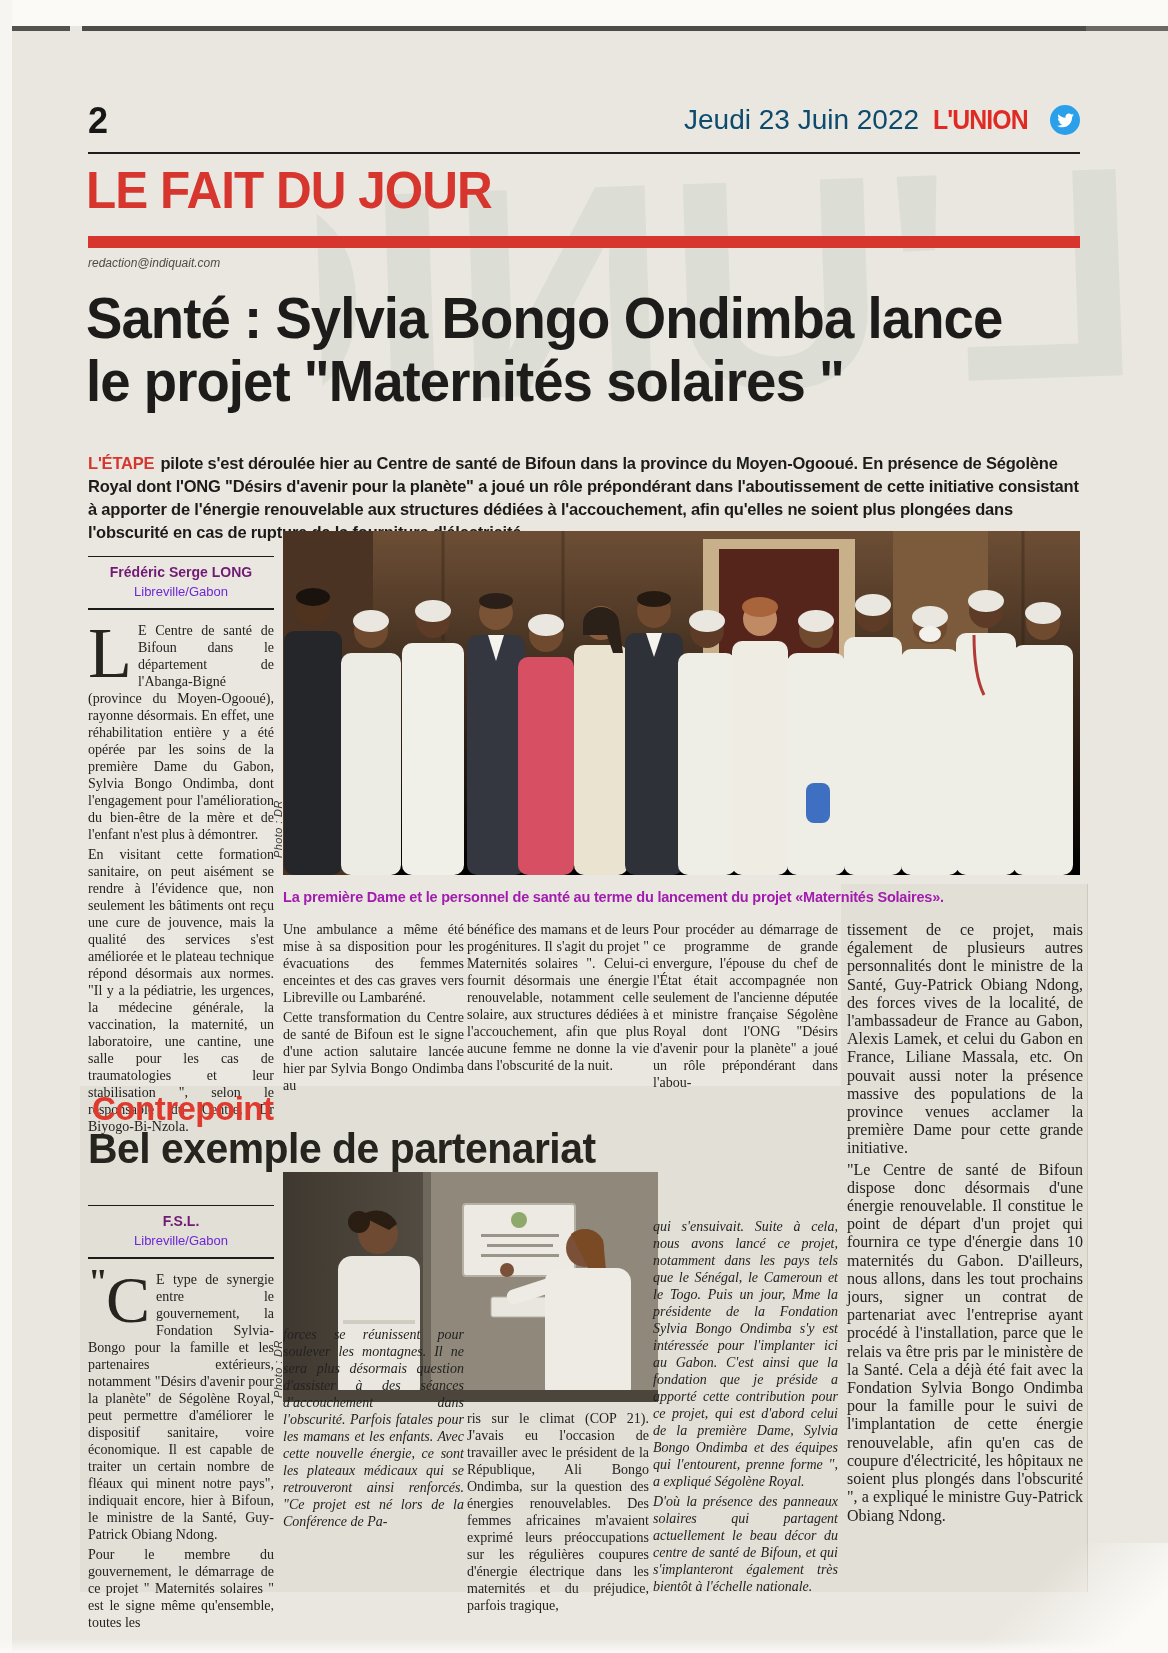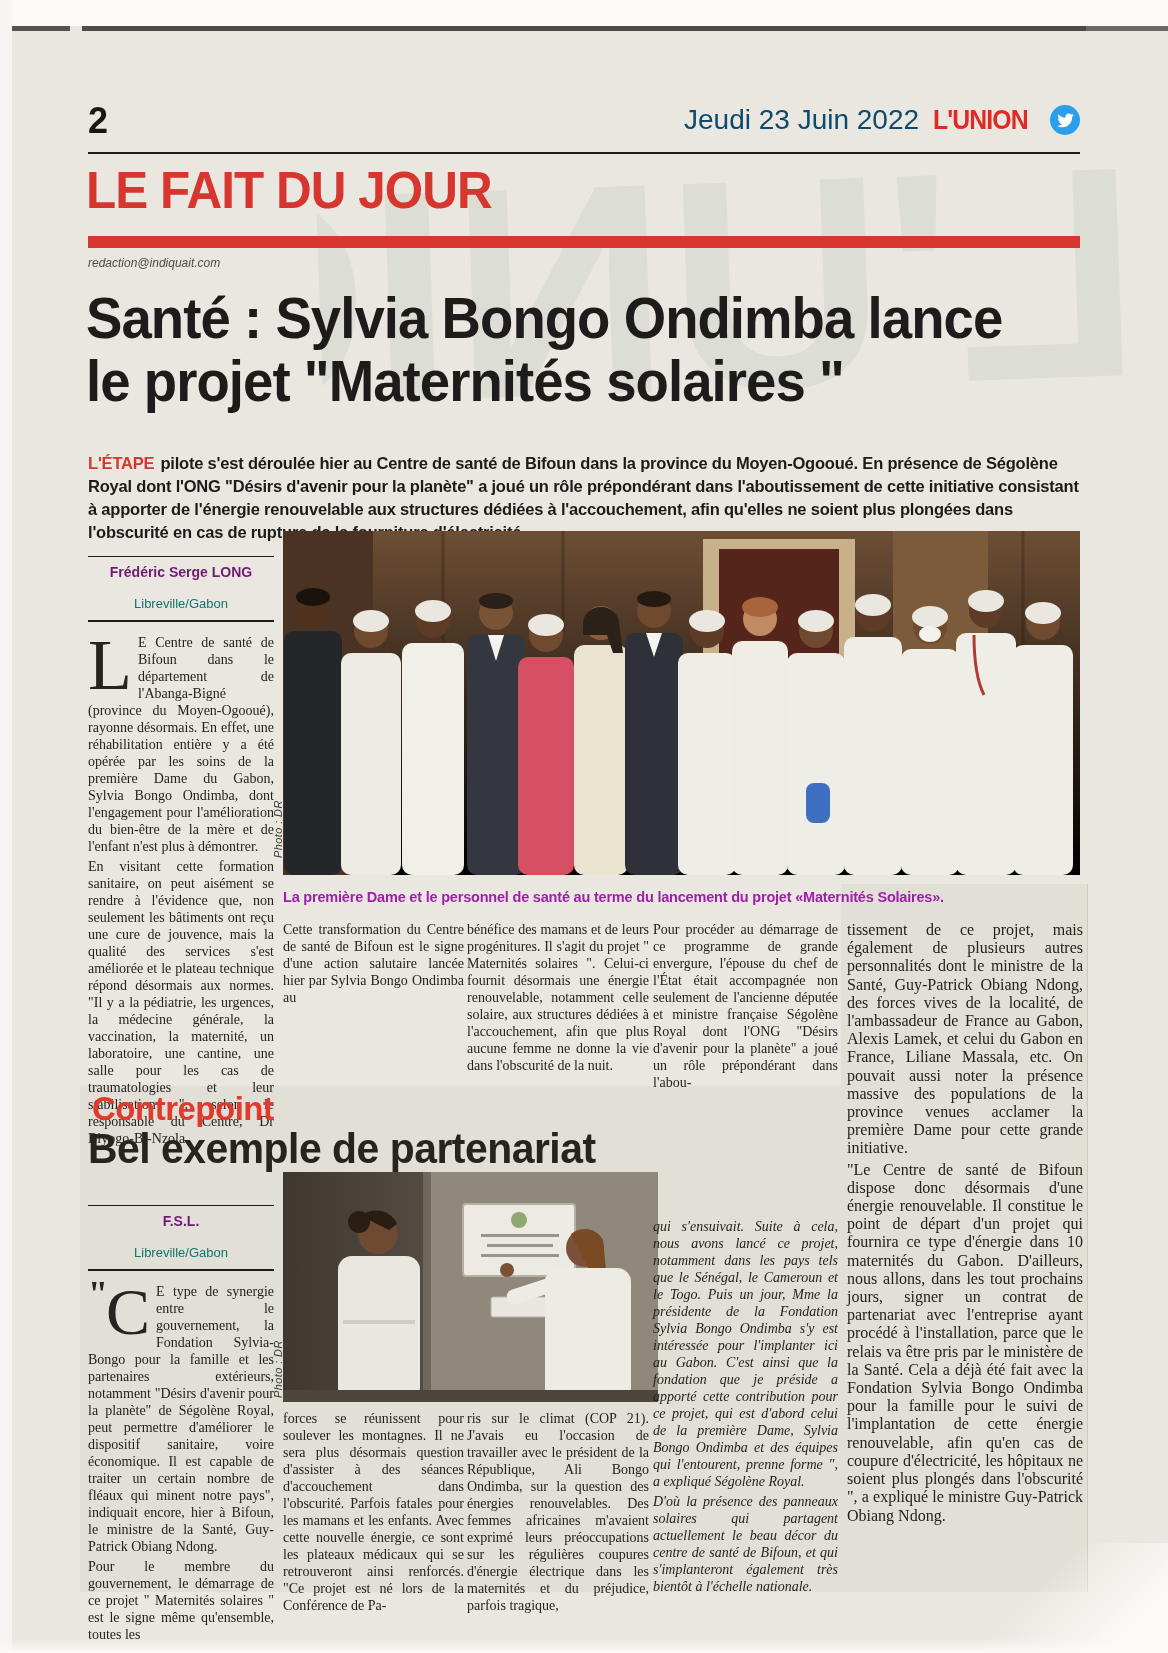--- a/index.html
+++ b/index.html
@@ -43,28 +43,28 @@
 
   
   .col{position:absolute;font-family:"Liberation Serif",serif;font-size:14px;line-height:17px;color:#232220;}
   .col p{margin:0 0 3px;text-align:justify;hyphens:auto;}
   .c1{left:88px;top:556px;width:186px;}
   .c2{left:283px;top:921px;width:181px;}
   .c3{left:467px;top:921px;width:182px;}
   .c4{left:653px;top:921px;width:185px;}
   .c5{left:847px;top:921px;width:236px;font-size:16px;line-height:18.2px;}
   .cp1{left:88px;top:1205px;width:186px;}
-  .cp2{left:283px;top:1410px;width:181px;}
+  .cp2{left:283px;top:1326px;width:181px;font-style:italic;}
   .cp3{left:467px;top:1410px;width:182px;}
   .cp4{left:653px;top:1218px;width:185px;font-style:italic;}
 
   .byline{border-top:1.5px solid #1b1b19;border-bottom:2.5px solid #1b1b19;text-align:center;
     padding:7px 0 8px;margin-bottom:12px;font-family:"Liberation Sans",sans-serif;}
   .byline .bn{font-size:14px;font-weight:bold;color:#701a75;display:block;}
-  .byline .bp{font-size:13px;color:#0f766e;display:block;margin-top:14px;}
+  .byline .bp{font-size:13px;color:#6d28d9;display:block;margin-top:2px;}
 
   .dropcap{float:left;font-size:72px;line-height:58px;font-weight:normal;color:#26241f;margin:2px 6px 0 0;font-family:"Liberation Serif",serif;}
   .drop-wrap{float:left;margin:2px 6px 0 0;color:#26241f;}
   .drop-wrap .dq{font-size:36px;font-weight:bold;vertical-align:28px;letter-spacing:-2px;}
   .drop-wrap .dc{font-size:66px;line-height:54px;}
 
   
   .photo1{position:absolute;left:283px;top:531px;width:797px;height:344px;overflow:hidden;background:#7a5a3f;}
   .photo2{position:absolute;left:283px;top:1172px;width:375px;height:230px;overflow:hidden;background:#57504637;}
   .photo-credit{position:absolute;font-size:11px;font-style:italic;color:#3a3a36;transform:rotate(-90deg);transform-origin:left top;letter-spacing:0.4px;white-space:nowrap;}
@@ -215,20 +215,21 @@
           <rect x="-30" y="114" width="60" height="230" rx="10" fill="#eeede6"></rect>
           <circle cx="0" cy="92" r="17" fill="#6f4a2e"></circle>
           <ellipse cx="0" cy="82" rx="18" ry="11" fill="#e9e7df"></ellipse>
         </g>
     </svg>
   </figure>
   <div class="photo-credit pc1">Photo : DR</div>
   <div class="caption">La première Dame et le personnel de santé au terme du lancement du projet «Maternités Solaires».</div>
 
   <div class="col c2">
+    <p>Une ambulance a même été mise à sa disposition pour les évacuations des femmes enceintes et des cas graves vers Libreville ou Lambaréné.</p>
     <p>Cette transformation du Centre de santé de Bifoun est le signe d'une action salutaire lancée hier par Sylvia Bongo Ondimba au</p>
   </div>
   <div class="col c3">
     <p>bénéfice des mamans et de leurs progénitures. Il s'agit du projet " Maternités solaires ". Celui-ci fournit désormais une énergie renouvelable, notamment celle solaire, aux structures dédiées à l'accouchement, afin que plus aucune femme ne donne la vie dans l'obscurité de la nuit.</p>
   </div>
   <div class="col c4">
     <p>Pour procéder au démarrage de ce programme de grande envergure, l'épouse du chef de l'État était accompagnée non seulement de l'ancienne députée et ministre française Ségolène Royal dont l'ONG "Désirs d'avenir pour la planète" a joué un rôle prépondérant dans l'abou-</p>
   </div>
   <div class="col c5">
     <p>tissement de ce projet, mais également de plusieurs autres personnalités dont le ministre de la Santé, Guy-Patrick Obiang Ndong, des forces vives de la localité, de l'ambassadeur de France au Gabon, Alexis Lamek, et celui du Gabon en France, Liliane Massala, etc. On pouvait aussi noter la présence massive des populations de la province venues acclamer la première Dame pour cette grande initiative.</p>

